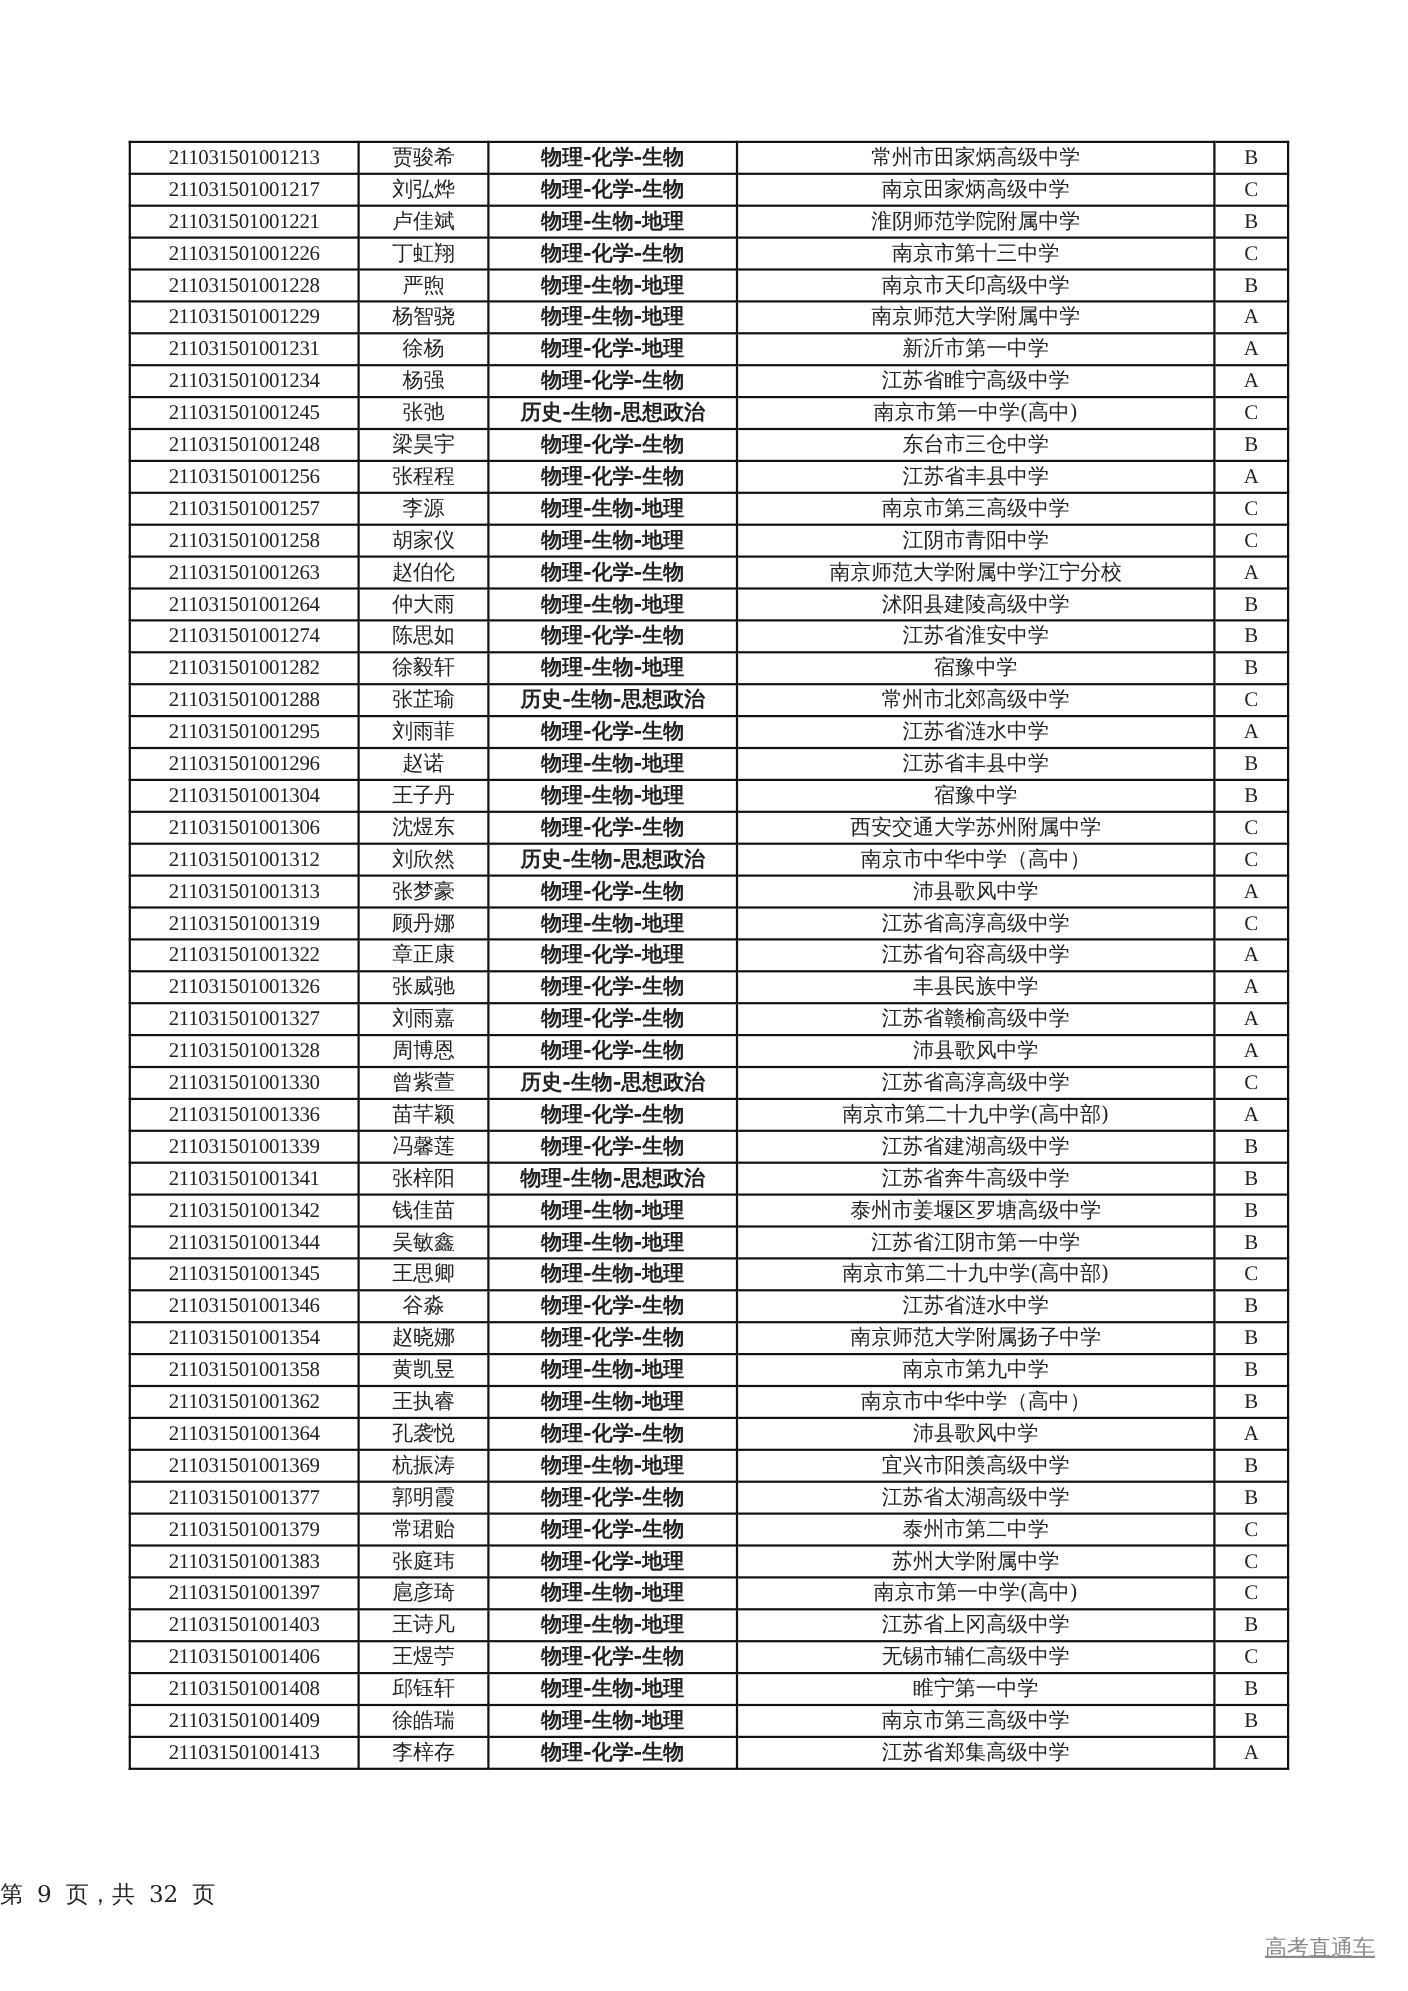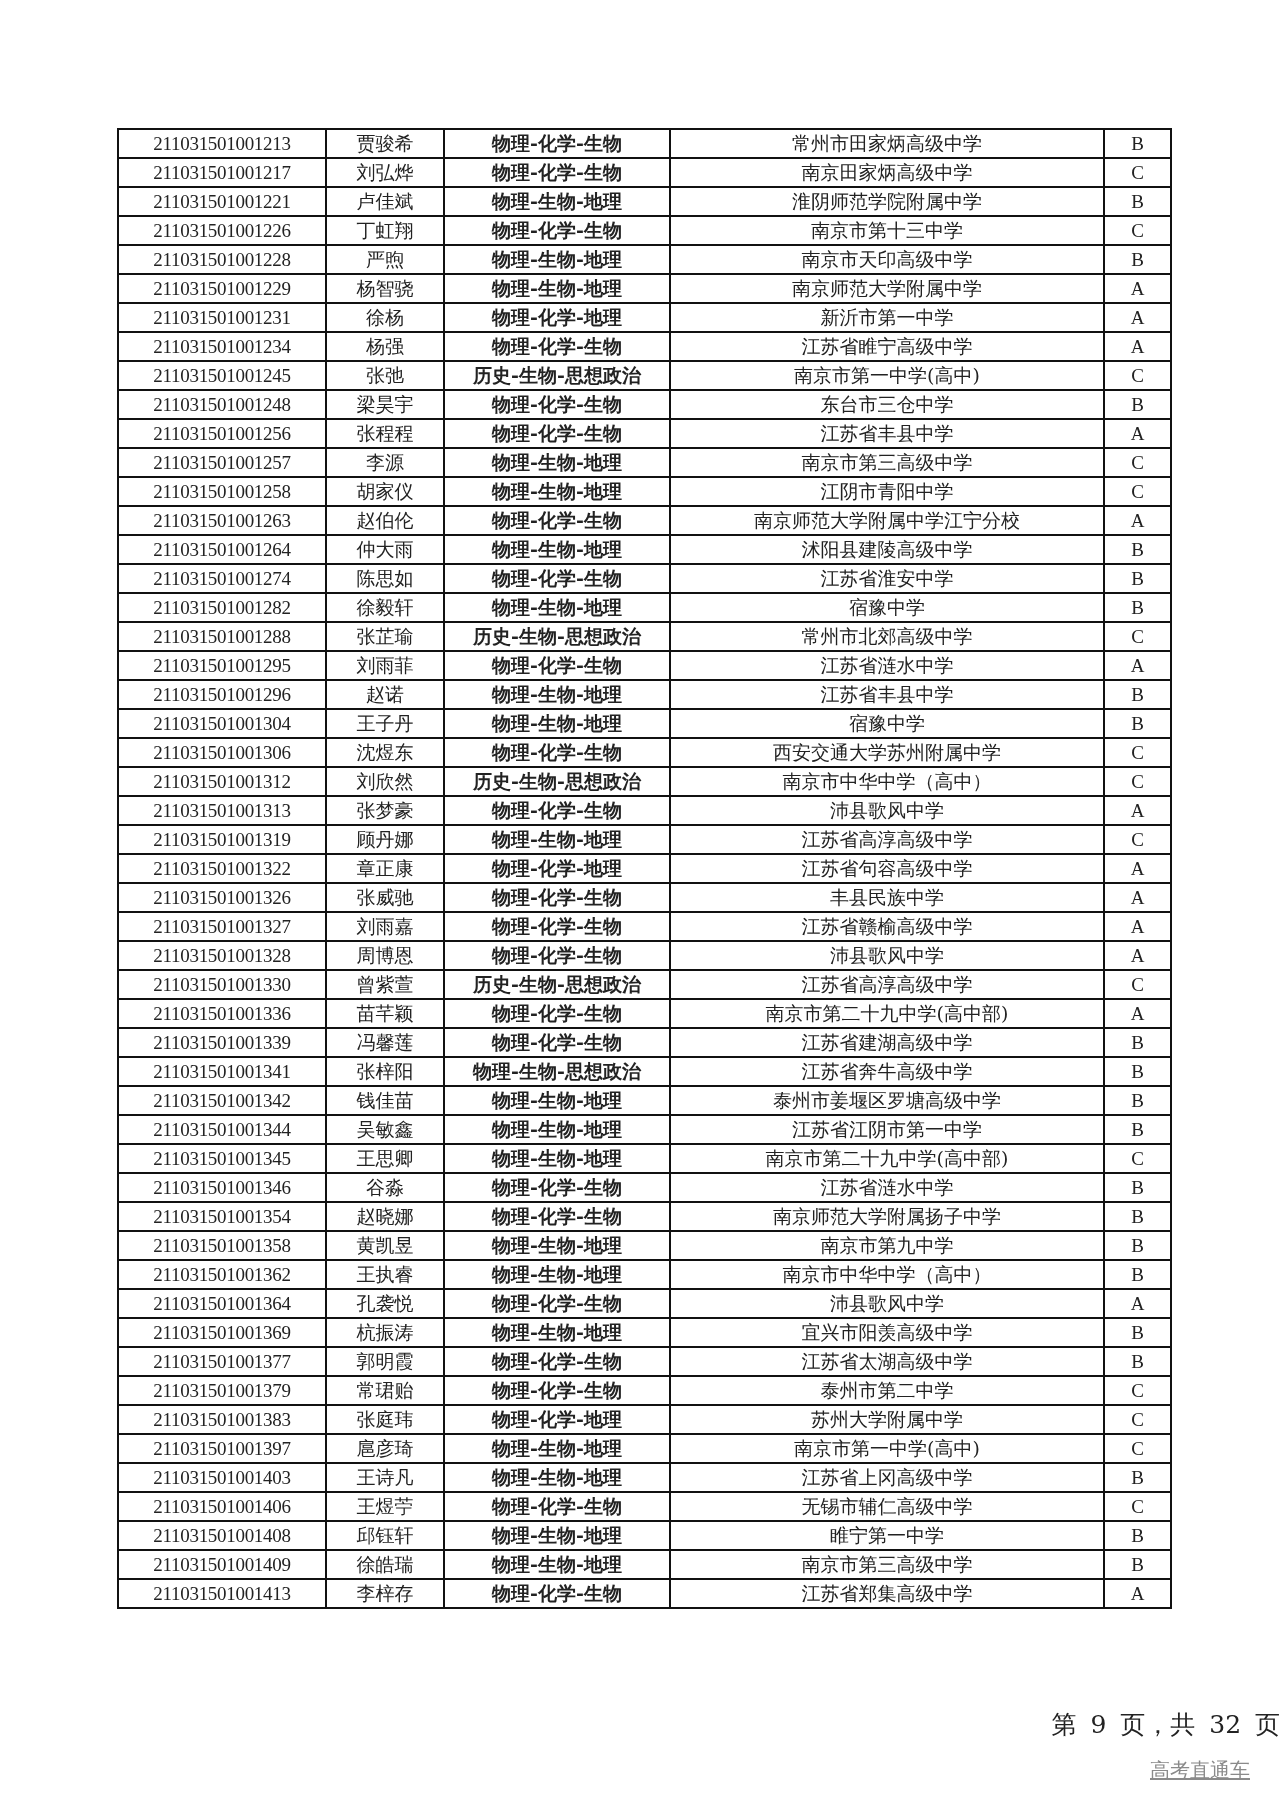--- a/index.html
+++ b/index.html
@@ -9,22 +9,22 @@
   table.roster { position: absolute; left: 117px; top: 128px; width: 1043px;
                  border-collapse: collapse; table-layout: fixed; }
   table.roster td { border: 2px solid #111; height: 27px; padding: 0; text-align: center;
                     vertical-align: middle; font-size: 19px; line-height: 27px; white-space: nowrap;
                     overflow: hidden; }
   td.c-id { width: 206px; font-family: "Liberation Serif", serif; font-size: 20px; letter-spacing: -0.3px; }
   td.c-name { width: 116px; margin-top: 19px; }
   td.c-subj { width: 224px; font-weight: bold; }
   td.c-school { width: 432px; margin-left: 48px; }
   td.c-grade { width: 65px; font-family: "Liberation Serif", serif; font-size: 20px; }
-  .footer { position: absolute; left: 0; width: 1280px; top: 1708px; text-align: right;
-            font-size: 25px; word-spacing: 6px; color: #222; }
+  .footer { position: absolute; left: 0; width: 1280px; top: 1708px; text-align: left;
+            font-size: 21px; word-spacing: 6px; color: #222; }
   .watermark { position: absolute; right: 30px; top: 1757px; font-family: "DejaVu Sans", sans-serif;
                font-size: 20px; color: #8a8a8a; text-decoration: underline; }
 </style>
 </head>
 <body>
 
 <div class="page">
   <table class="roster">
     <tbody id="roster-body">
         <tr>

